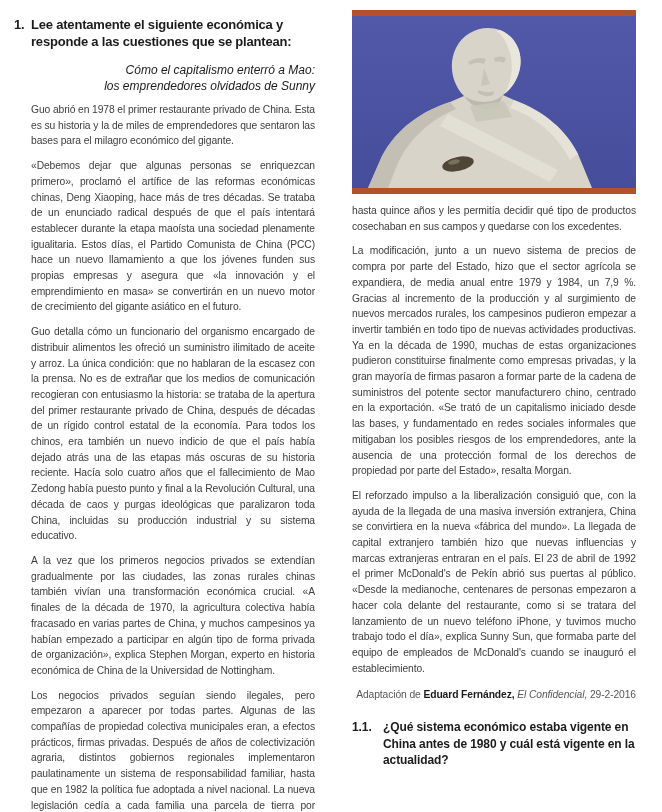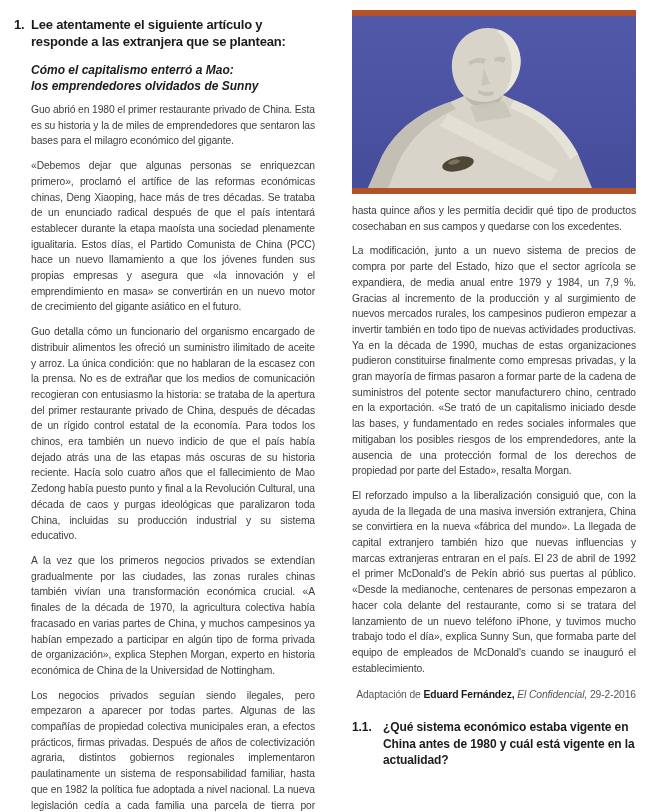--- a/index.html
+++ b/index.html
@@ -11,21 +11,21 @@
   .col-left  { position:absolute; left:31px;  top:16px; width:284px; }
   .col-right { position:absolute; left:352px; top:10px; width:284px; }
 
   .exercise-head {
     position:relative; font-weight:bold; color:#1b1b1b;
     font-size:13px; line-height:17px; letter-spacing:-0.2px;
   }
   .ex-num { position:absolute; left:-17px; top:0; }
 
   .article-title {
-    text-align:left; font-weight:bold; font-style:italic;
+    text-align:right; font-weight:normal; font-style:italic;
     font-size:12px; line-height:15.5px; color:#1b1b1b; margin:13px 0 0 0;
   }
 
   p.body {
     font-size:10.3px; line-height:15.7px; letter-spacing:-0.1px;
     text-align:justify; margin:9px 0; color:#3d3d3d;
   }
   .col-left p.body:first-of-type { margin-top:8px; }
 
   figure.photo { margin:0 0 4px 0; padding:0; width:284px; }
@@ -51,29 +51,29 @@
   .q-text { flex:1; }
 </style>
 </head>
 <body>
 
 <div class="page">
 
   <div class="col-left">
     <div class="exercise-head">
       <span class="ex-num">1.</span>
-      <div>Lee atentamente el siguiente artículo y responde a las extranjera que se plantean:</div>
+      <div>Lee atentamente el siguiente económica y responde a las cuestiones que se plantean:</div>
     </div>
 
     <div class="article-title">
       <div>Cómo el capitalismo enterró a Mao:</div>
       <div>los emprendedores olvidados de Sunny</div>
     </div>
 
-    <p class="body">Guo abrió en 1980 el primer restaurante privado de China. Esta es su historia y la de miles de emprendedores que sentaron las bases para el milagro económico del gigante.</p>
+    <p class="body">Guo abrió en 1978 el primer restaurante privado de China. Esta es su historia y la de miles de emprendedores que sentaron las bases para el milagro económico del gigante.</p>
     <p class="body">«Debemos dejar que algunas personas se enriquezcan primero», proclamó el artífice de las reformas económicas chinas, Deng Xiaoping, hace más de tres décadas. Se trataba de un enunciado radical después de que el país intentará establecer durante la etapa maoísta una sociedad plenamente igualitaria. Estos días, el Partido Comunista de China (PCC) hace un nuevo llamamiento a que los jóvenes funden sus propias empresas y asegura que «la innovación y el emprendimiento en masa» se convertirán en un nuevo motor de crecimiento del gigante asiático en el futuro.</p>
     <p class="body">Guo detalla cómo un funcionario del organismo encargado de distribuir alimentos les ofreció un suministro ilimitado de aceite y arroz. La única condición: que no hablaran de la escasez con la prensa. No es de extrañar que los medios de comunicación recogieran con entusiasmo la historia: se trataba de la apertura del primer restaurante privado de China, después de décadas de un rígido control estatal de la economía. Para todos los chinos, era también un nuevo indicio de que el país había dejado atrás una de las etapas más oscuras de su historia reciente. Hacía solo cuatro años que el fallecimiento de Mao Zedong había puesto punto y final a la Revolución Cultural, una década de caos y purgas ideológicas que paralizaron toda China, incluidas su producción industrial y su sistema educativo.</p>
     <p class="body">A la vez que los primeros negocios privados se extendían gradualmente por las ciudades, las zonas rurales chinas también vivían una transformación económica crucial. «A finales de la década de 1970, la agricultura colectiva había fracasado en varias partes de China, y muchos campesinos ya habían empezado a participar en algún tipo de forma privada de organización», explica Stephen Morgan, experto en historia económica de China de la Universidad de Nottingham.</p>
     <p class="body">Los negocios privados seguían siendo ilegales, pero empezaron a aparecer por todas partes. Algunas de las compañías de propiedad colectiva municipales eran, a efectos prácticos, firmas privadas. Después de años de colectivización agraria, distintos gobiernos regionales implementaron paulatinamente un sistema de responsabilidad familiar, hasta que en 1982 la política fue adoptada a nivel nacional. La nueva legislación cedía a cada familia una parcela de tierra por períodos de</p>
   </div>
 
   <div class="col-right">
 
     <figure class="photo">
       <div class="bar" style="background-color: rgb(179, 82, 40);"></div>

